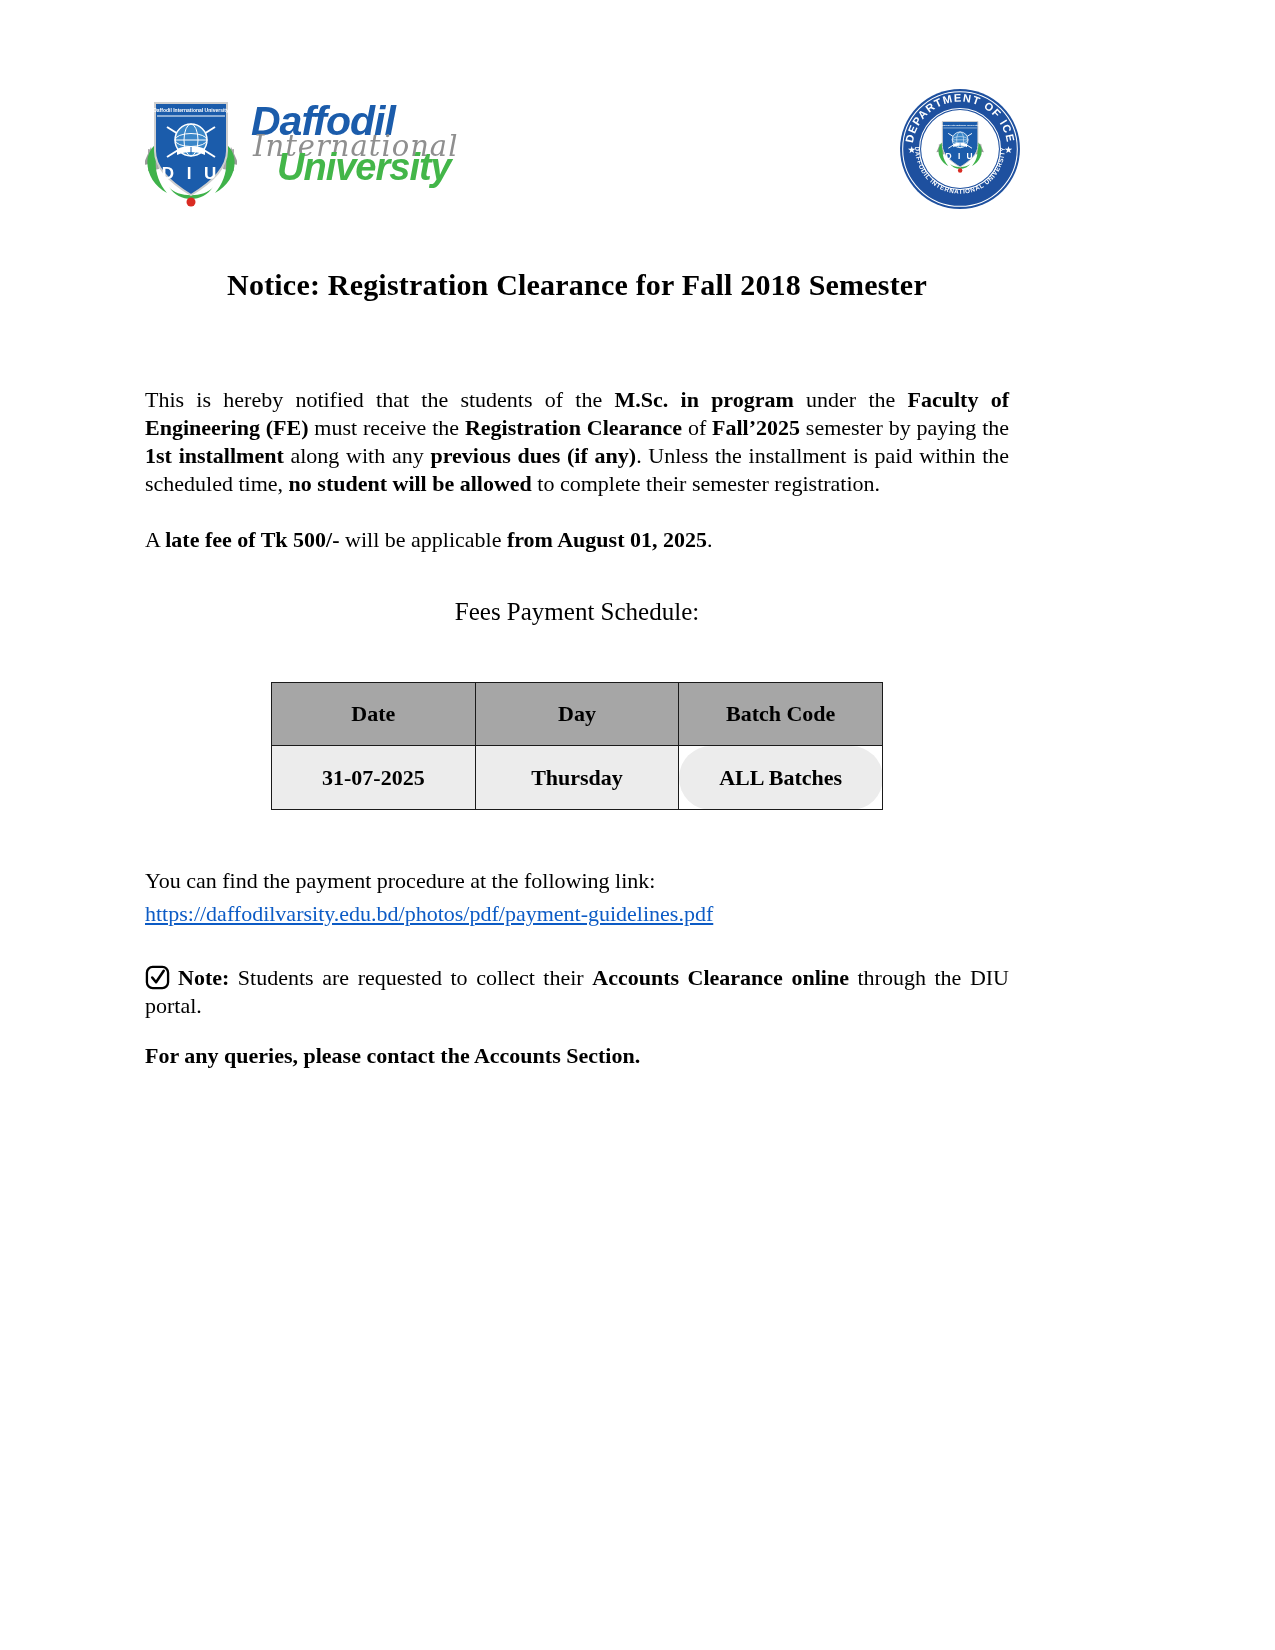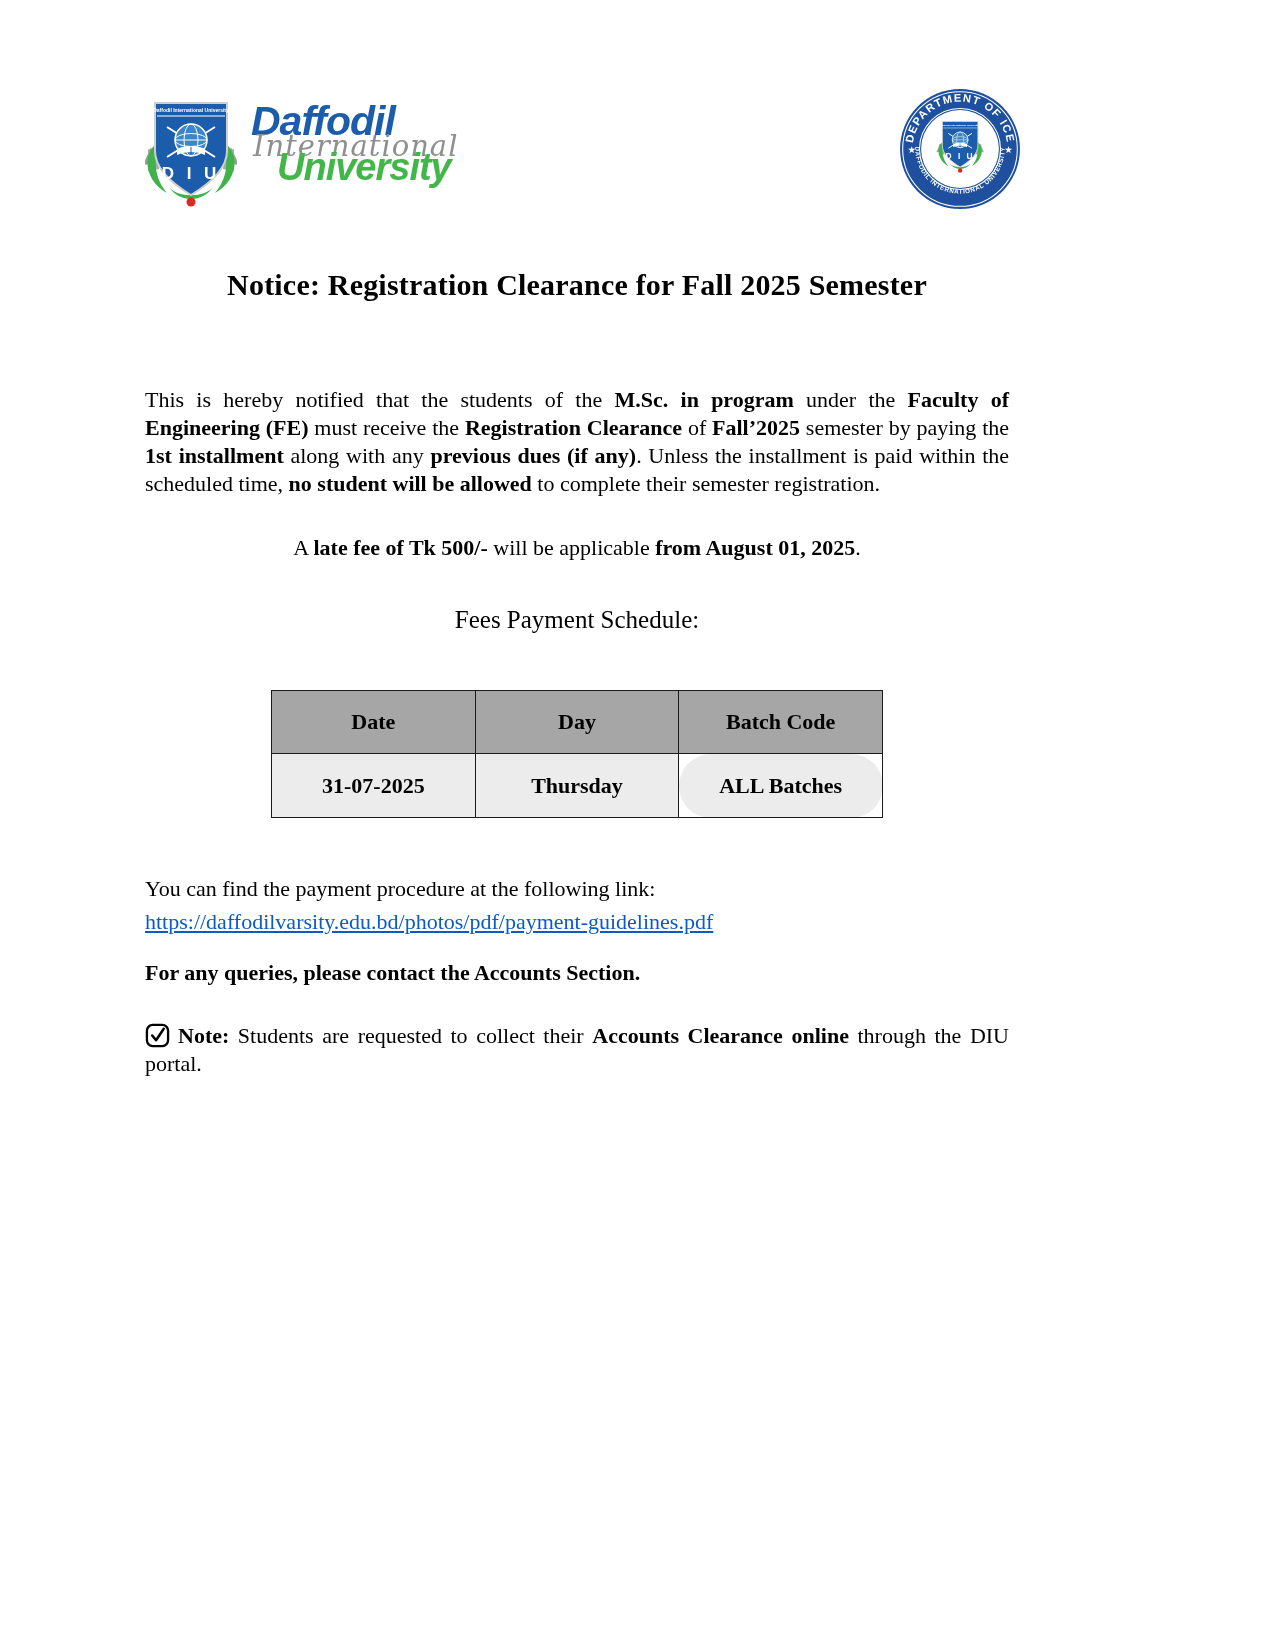--- a/index.html
+++ b/index.html
@@ -49,21 +49,21 @@
     letter-spacing: 0.2px;
   }
 
   
   .para {
     font-size: 22px;
     line-height: 28px;
     text-align: justify;
   }
   .p1 { margin-top: 84px; }
-  .p2 { margin-top: 36px; text-align: center; }
+  .p2 { margin-top: 28px; text-align: left; }
   .section-heading {
     margin-top: 44px;
     text-align: center;
     font-size: 25px;
     font-weight: normal;
   }
 
   
   .fees-table {
     margin: 56px auto 0 auto;
@@ -177,21 +177,21 @@
         <text font-size="6" font-weight="bold" fill="#ffffff" font-family="Liberation Sans, sans-serif" letter-spacing="0.6">
           <textPath href="#seal-arc-bottom" startOffset="50%" text-anchor="middle">DAFFODIL INTERNATIONAL UNIVERSITY</textPath>
         </text>
         <text x="12" y="62" font-size="9" fill="#ffffff" text-anchor="middle">★</text>
         <text x="104" y="62" font-size="9" fill="#ffffff" text-anchor="middle">★</text>
         <use href="#diu-shield" transform="translate(36.5,30) scale(0.47)"></use>
       </svg>
     </div>
 
     
-    <div class="doc-title">Notice: Registration Clearance for Fall 2025 Semester</div>
+    <div class="doc-title">Notice: Registration Clearance for Fall 2018 Semester</div>
 
     
     <div class="para p1"><span>This is hereby notified that the students of the </span><b>M.Sc. in program</b><span> under the </span><b>Faculty of Engineering (FE)</b><span> must receive the </span><b>Registration Clearance</b><span> of </span><b>Fall’2025</b><span> semester by paying the </span><b>1st installment</b><span> along with any </span><b>previous dues (if any)</b><span>. Unless the installment is paid within the scheduled time, </span><b>no student will be allowed</b><span> to complete their semester registration.</span></div>
 
     
     <div class="para p2"><span>A </span><b>late fee of Tk 500/-</b><span> will be applicable </span><b>from August 01, 2025</b><span>.</span></div>
 
     
     <div class="section-heading">Fees Payment Schedule:</div>
 
@@ -210,24 +210,24 @@
           <td class="bold-cell">ALL Batches</td>
         </tr>
       </tbody>
     </table>
 
     
     <div class="para link-intro">You can find the payment procedure at the following link:</div>
     <a class="doc-link">https://daffodilvarsity.edu.bd/photos/pdf/payment-guidelines.pdf</a>
 
     
-    <div class="para queries">For any queries, please contact the Accounts Section.</div>
-
-    
     <div class="para note-para">
       <svg class="checkbox-glyph" viewBox="0 0 26 28">
         <rect x="2" y="4" width="22" height="22" rx="6" fill="none" stroke="#000000" stroke-width="2.4"></rect>
         <path d="M7.5 15 L11.5 20 L19.5 8" fill="none" stroke="#000000" stroke-width="2.6" stroke-linecap="round" stroke-linejoin="round"></path>
       </svg><span><b>Note:</b><span> Students are requested to collect their </span><b>Accounts Clearance online</b><span> through the DIU portal.</span></span>
     </div>
 
+    
+    <div class="para queries">For any queries, please contact the Accounts Section.</div>
+
   </div>
 </div>
 
 </body></html>

